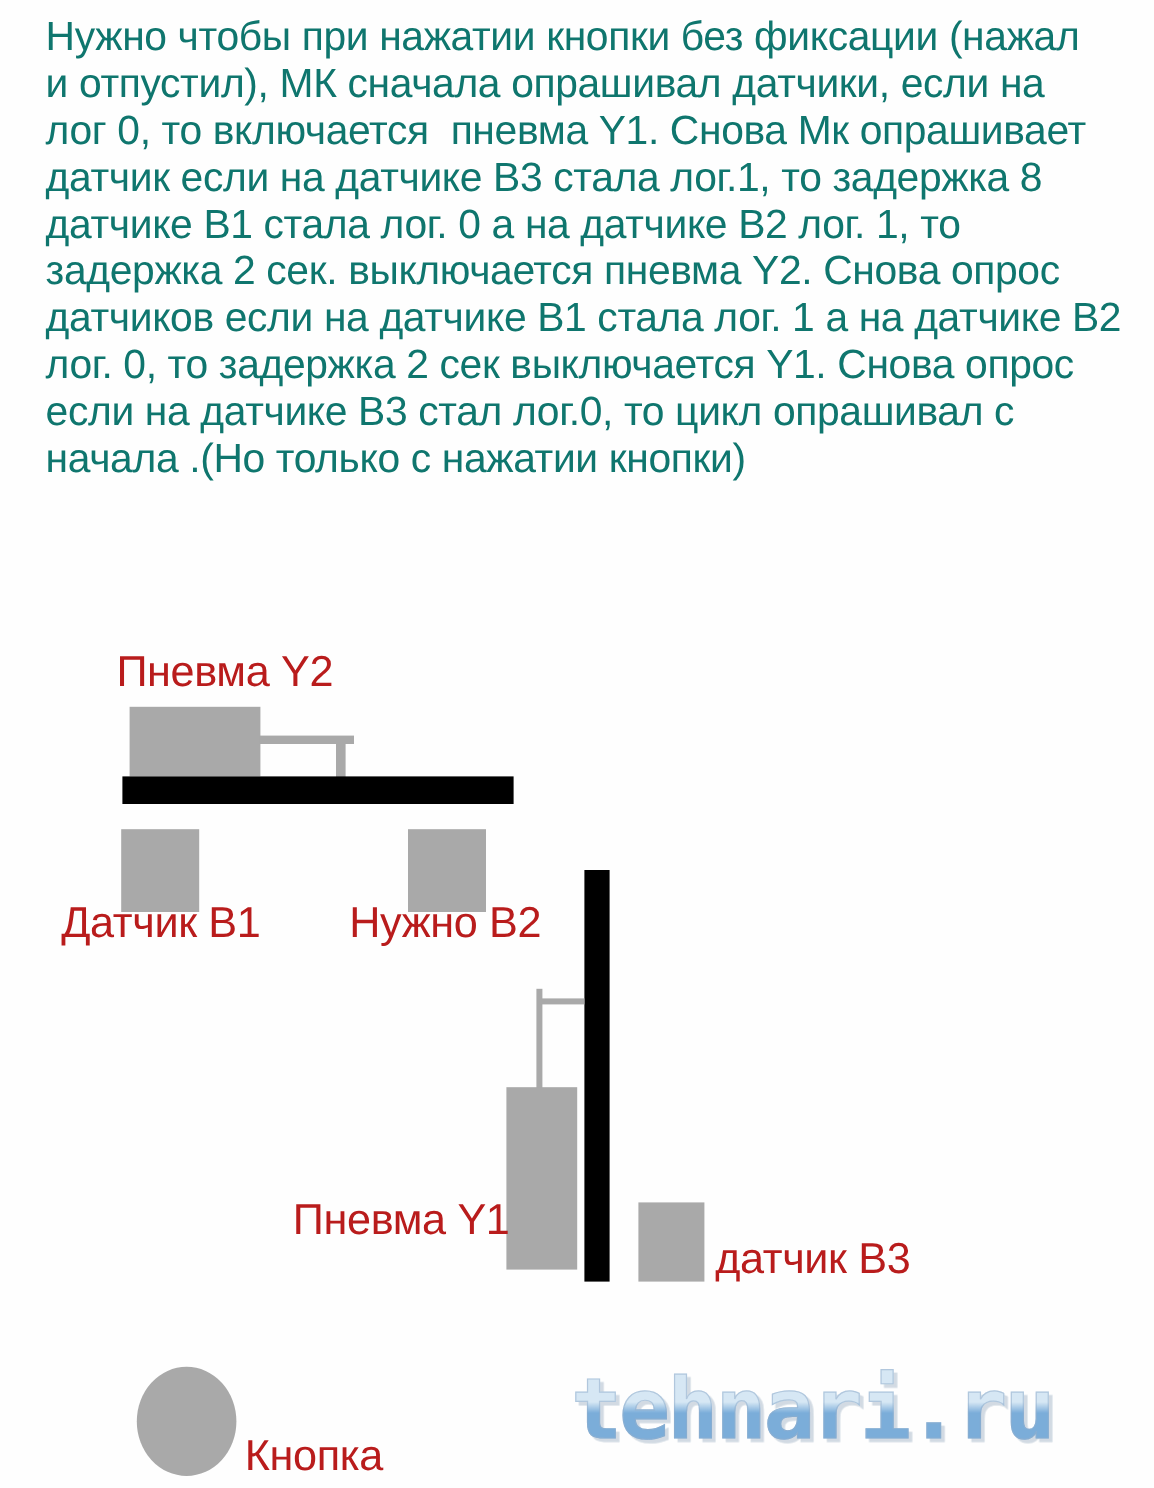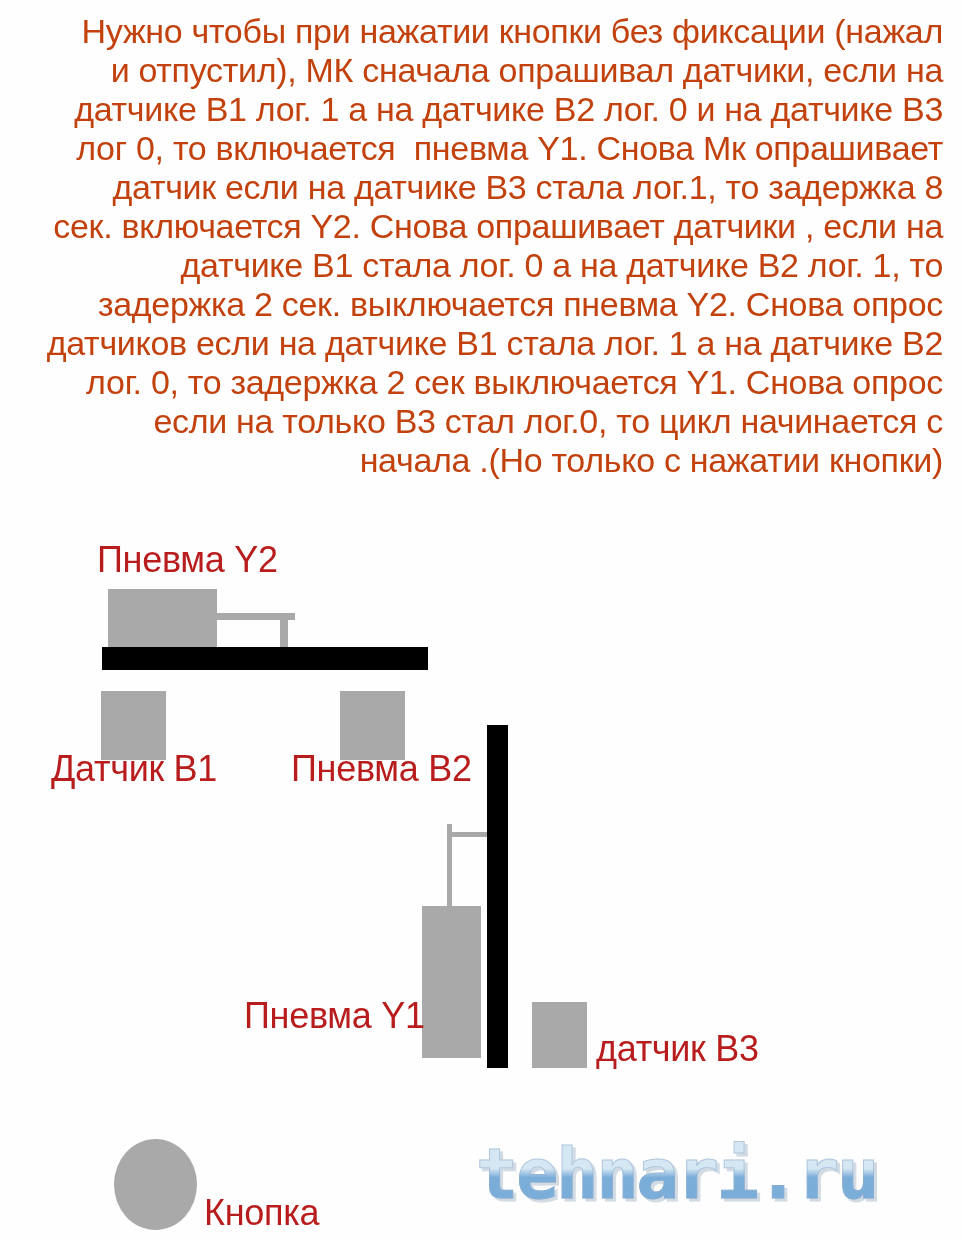--- a/index.html
+++ b/index.html
@@ -21,22 +21,21 @@
     position: absolute;
     left: 38px;
     top: 12px;
     width: 905px;
   }
   .pline {
     font-size: 34px;
     line-height: 39px;
     letter-spacing: -0.3px;
     white-space: pre;
-    color: #c2410c;
-    text-align: right;
+    color: #0f766e;
   }
   
   .shape { position: absolute; background: var(--gray); }
   .blackbar { position: absolute; background: var(--black); }
   .dlabel {
     position: absolute;
     font-size: 36px;
     line-height: 1;
     letter-spacing: -0.3px;
     color: #b91c1c;
@@ -85,45 +84,43 @@
   }
 </style>
 </head>
 <body>
 
 <div class="page">
 
   <div class="paragraph">
     <div class="pline">Нужно чтобы при нажатии кнопки без фиксации (нажал</div>
     <div class="pline">и отпустил), МК сначала опрашивал датчики, если на</div>
-    <div class="pline">датчике В1 лог. 1 а на датчике В2 лог. 0 и на датчике В3</div>
     <div class="pline">лог 0, то включается  пневма Y1. Снова Мк опрашивает</div>
     <div class="pline">датчик если на датчике В3 стала лог.1, то задержка 8</div>
-    <div class="pline">сек. включается Y2. Снова опрашивает датчики , если на</div>
     <div class="pline">датчике В1 стала лог. 0 а на датчике В2 лог. 1, то</div>
     <div class="pline">задержка 2 сек. выключается пневма Y2. Снова опрос</div>
     <div class="pline">датчиков если на датчике В1 стала лог. 1 а на датчике В2</div>
     <div class="pline">лог. 0, то задержка 2 сек выключается Y1. Снова опрос</div>
-    <div class="pline">если на только В3 стал лог.0, то цикл начинается с</div>
+    <div class="pline">если на датчике В3 стал лог.0, то цикл опрашивал с</div>
     <div class="pline">начала .(Но только с нажатии кнопки)</div>
   </div>
 
   <div>
 
     <div class="dlabel lbl-y2">Пневма Y2</div>
     <div class="shape rect-y2"></div>
     <div class="shape arm-y2-h"></div>
     <div class="shape arm-y2-v"></div>
 
     <div class="blackbar rail-h"></div>
 
     <div class="shape sq-b1"></div>
     <div class="shape sq-b2"></div>
     <div class="dlabel lbl-b1">Датчик В1</div>
-    <div class="dlabel lbl-b2">Пневма В2</div>
+    <div class="dlabel lbl-b2">Нужно В2</div>
 
     <div class="blackbar rail-v"></div>
 
     <div class="shape rod-y1-v"></div>
     <div class="shape rod-y1-h"></div>
     <div class="shape rect-y1"></div>
     <div class="dlabel lbl-y1">Пневма Y1</div>
 
     <div class="shape sq-b3"></div>
     <div class="dlabel lbl-b3">датчик В3</div>

